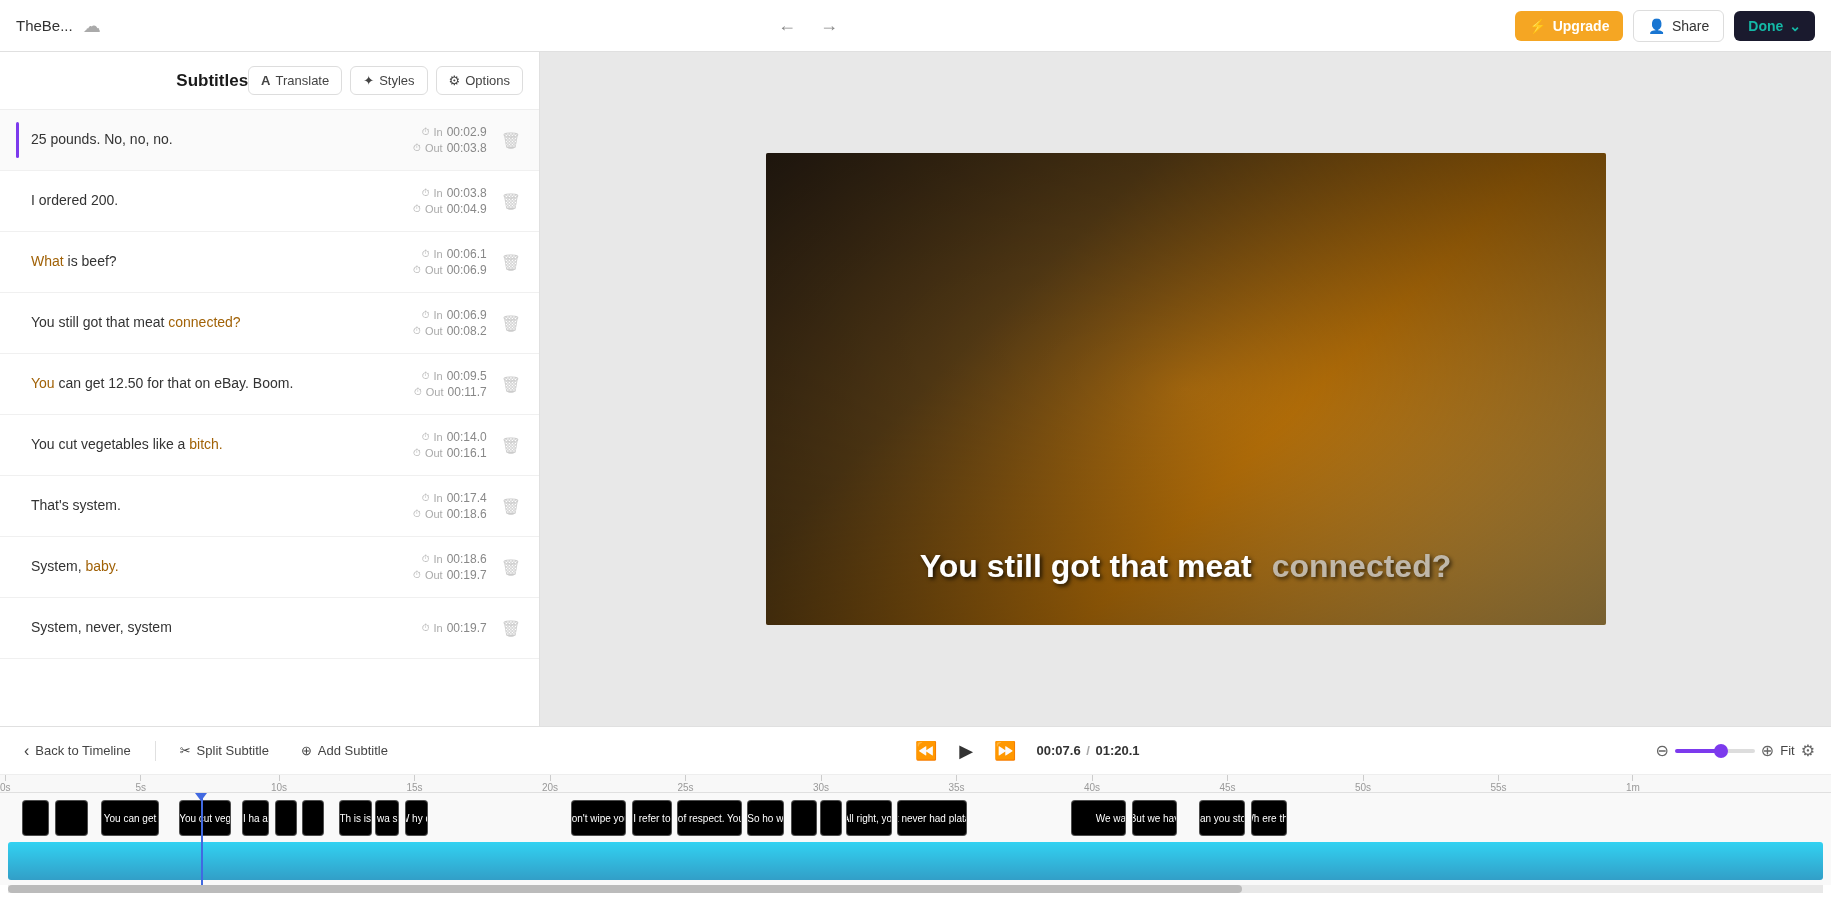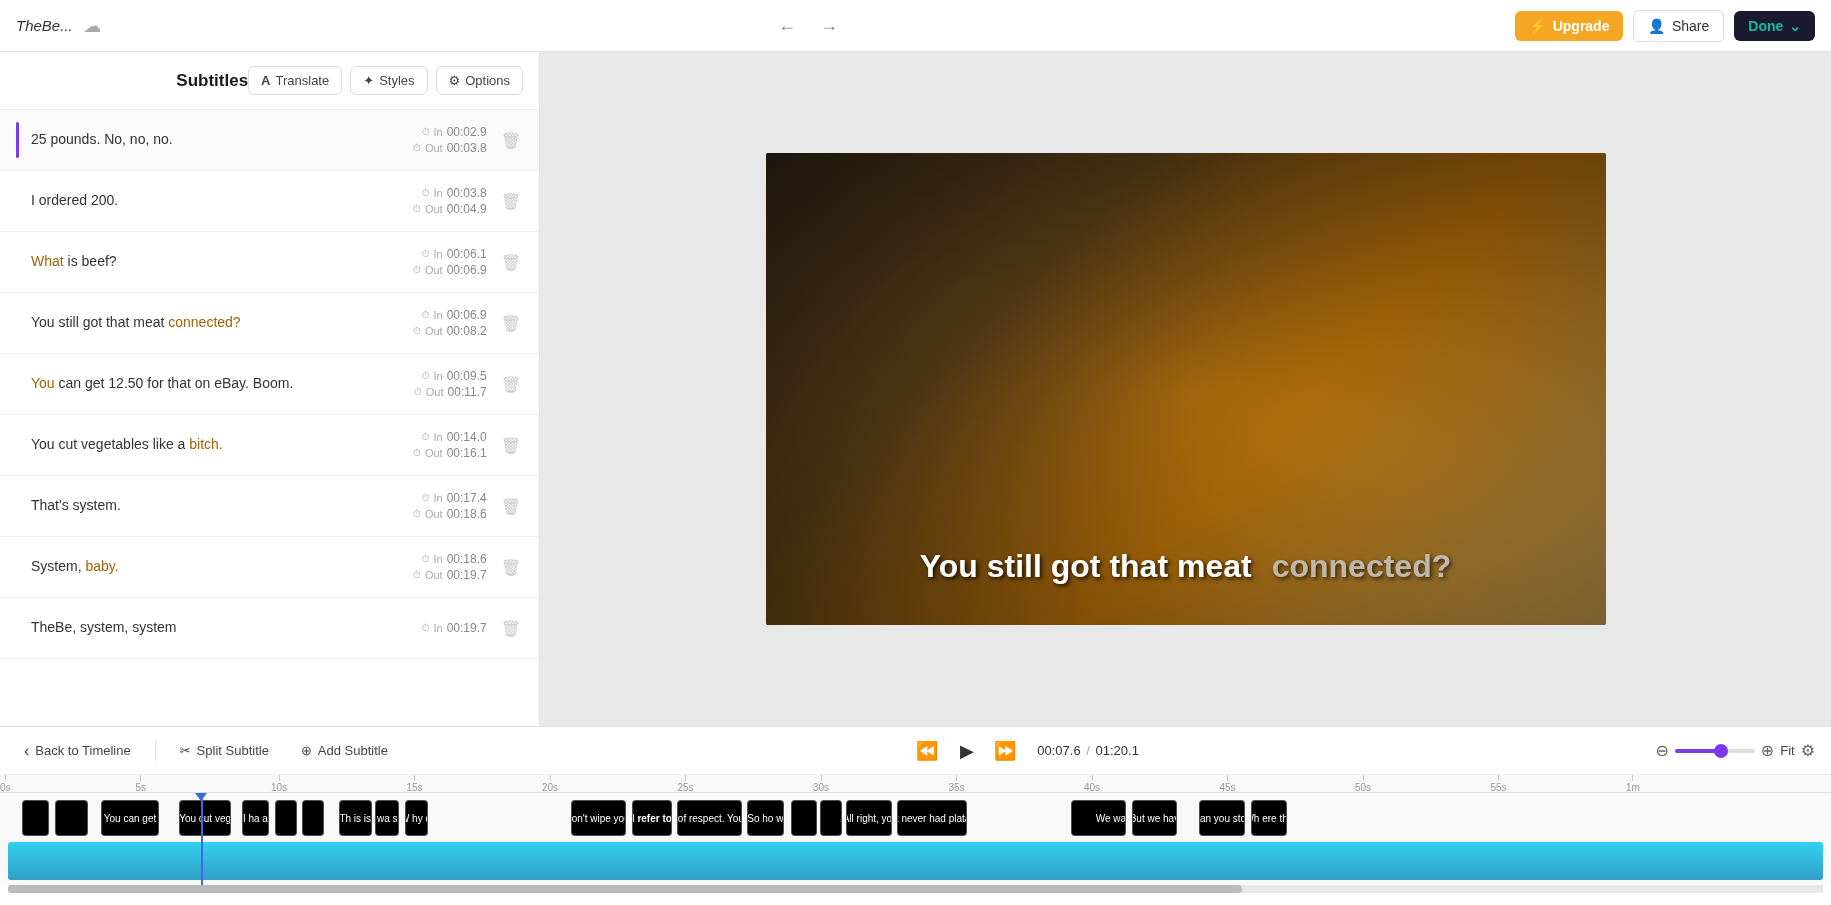--- a/index.html
+++ b/index.html
@@ -4,21 +4,21 @@
   <style>
     * { box-sizing: border-box; margin: 0; padding: 0; }
     body { font-family: -apple-system, BlinkMacSystemFont, 'Segoe UI', sans-serif; background: #f0f0f0; overflow: hidden; width: 1831px; height: 905px; display: flex; flex-direction: column; }
 
     
     .topbar {
       display: flex; align-items: center; justify-content: space-between;
       background: #fff; padding: 0 16px; height: 52px;
       border-bottom: 1px solid #e0e0e0; flex-shrink: 0;
     }
-    .topbar-left { display: flex; align-items: center; gap: 10px; font-style: italic; }
+    .topbar-left { display: flex; align-items: center; gap: 10px; }
     .topbar-title { font-size: 15px; font-weight: 500; color: #333; }
     .topbar-cloud { color: #aaa; font-size: 18px; }
     .topbar-center { display: flex; align-items: center; gap: 12px; }
     .topbar-nav-btn {
       background: none; border: none; cursor: pointer;
       color: #888; font-size: 18px; padding: 4px 6px; border-radius: 4px;
     }
     .topbar-right { display: flex; align-items: center; gap: 10px; }
     .btn-upgrade {
       background: #f5a623; color: #fff; border: none; border-radius: 6px;
@@ -122,21 +122,21 @@
     .tl-spacer { flex: 1; }
     .tl-transport { display: flex; align-items: center; gap: 8px; }
     .transport-btn {
       background: none; border: none; cursor: pointer; color: #444; font-size: 18px; padding: 4px;
     }
     .play-btn {
       background: none; border: none; cursor: pointer; color: #333;
       width: 32px; height: 32px; border-radius: 50%; font-size: 18px;
       display: flex; align-items: center; justify-content: center;
     }
-    .timecode { font-size: 13px; color: #333; font-variant-numeric: tabular-nums; }
+    .timecode { font-size: 13px; color: #333; font-variant-numeric: tabular-nums; font-weight: bold; }
     .timecode-sep { color: #aaa; margin: 0 2px; }
     .tl-zoom { display: flex; align-items: center; gap: 6px; }
     .zoom-btn { background: none; border: none; cursor: pointer; font-size: 16px; color: #666; }
     .zoom-slider {
       -webkit-appearance: none; width: 80px; height: 4px; border-radius: 2px;
       background: linear-gradient(to right, #7c3aed 0%, #7c3aed 60%, #ddd 60%);
       cursor: pointer;
     }
     .zoom-slider::-webkit-slider-thumb {
       -webkit-appearance: none; width: 14px; height: 14px; border-radius: 50%;
@@ -376,21 +376,21 @@
             <div class="subtitle-time-row">
               <span class="time-icon">⏱</span>
               <span class="time-label">Out</span>
               <span> 00:19.7</span>
             </div>
           </div>
           <button class="delete-btn">🗑</button>
         </div>
         <div class="subtitle-item">
           <div class="subtitle-item-indicator hidden"></div>
-          <div class="subtitle-text"><span>TheBe, system, system</span></div>
+          <div class="subtitle-text"><span>System, never, system</span></div>
           <div class="subtitle-times">
             <div class="subtitle-time-row">
               <span class="time-icon">⏱</span>
               <span class="time-label">In</span>
               <span> 00:19.7</span>
             </div>
           </div>
           <button class="delete-btn">🗑</button>
         </div>
       </div>
@@ -531,21 +531,21 @@
 is
 is</div>
           <div class="tl-block" style="left: 20.5%; width: 1.3%;">wa
 s</div>
           <div class="tl-block" style="left: 22.1%; width: 1.3%;">W
 hy
 di</div>
           <div class="tl-block" style="left: 31.2%; width: 3%;">Don't
 wipe
 your</div>
-          <div class="tl-block" style="left: 34.5%; width: 2.2%; font-weight: bold;">I
+          <div class="tl-block" style="left: 34.5%; width: 2.2%;">I
 refer
 to</div>
           <div class="tl-block" style="left: 37%; width: 3.5%;">a sign of
 respect.
 You could</div>
           <div class="tl-block" style="left: 40.8%; width: 2%;">So
 ho
 w</div>
           <div class="tl-block" style="left: 43.2%; width: 1.4%;"></div>
           <div class="tl-block" style="left: 44.8%; width: 1.2%;"></div>

